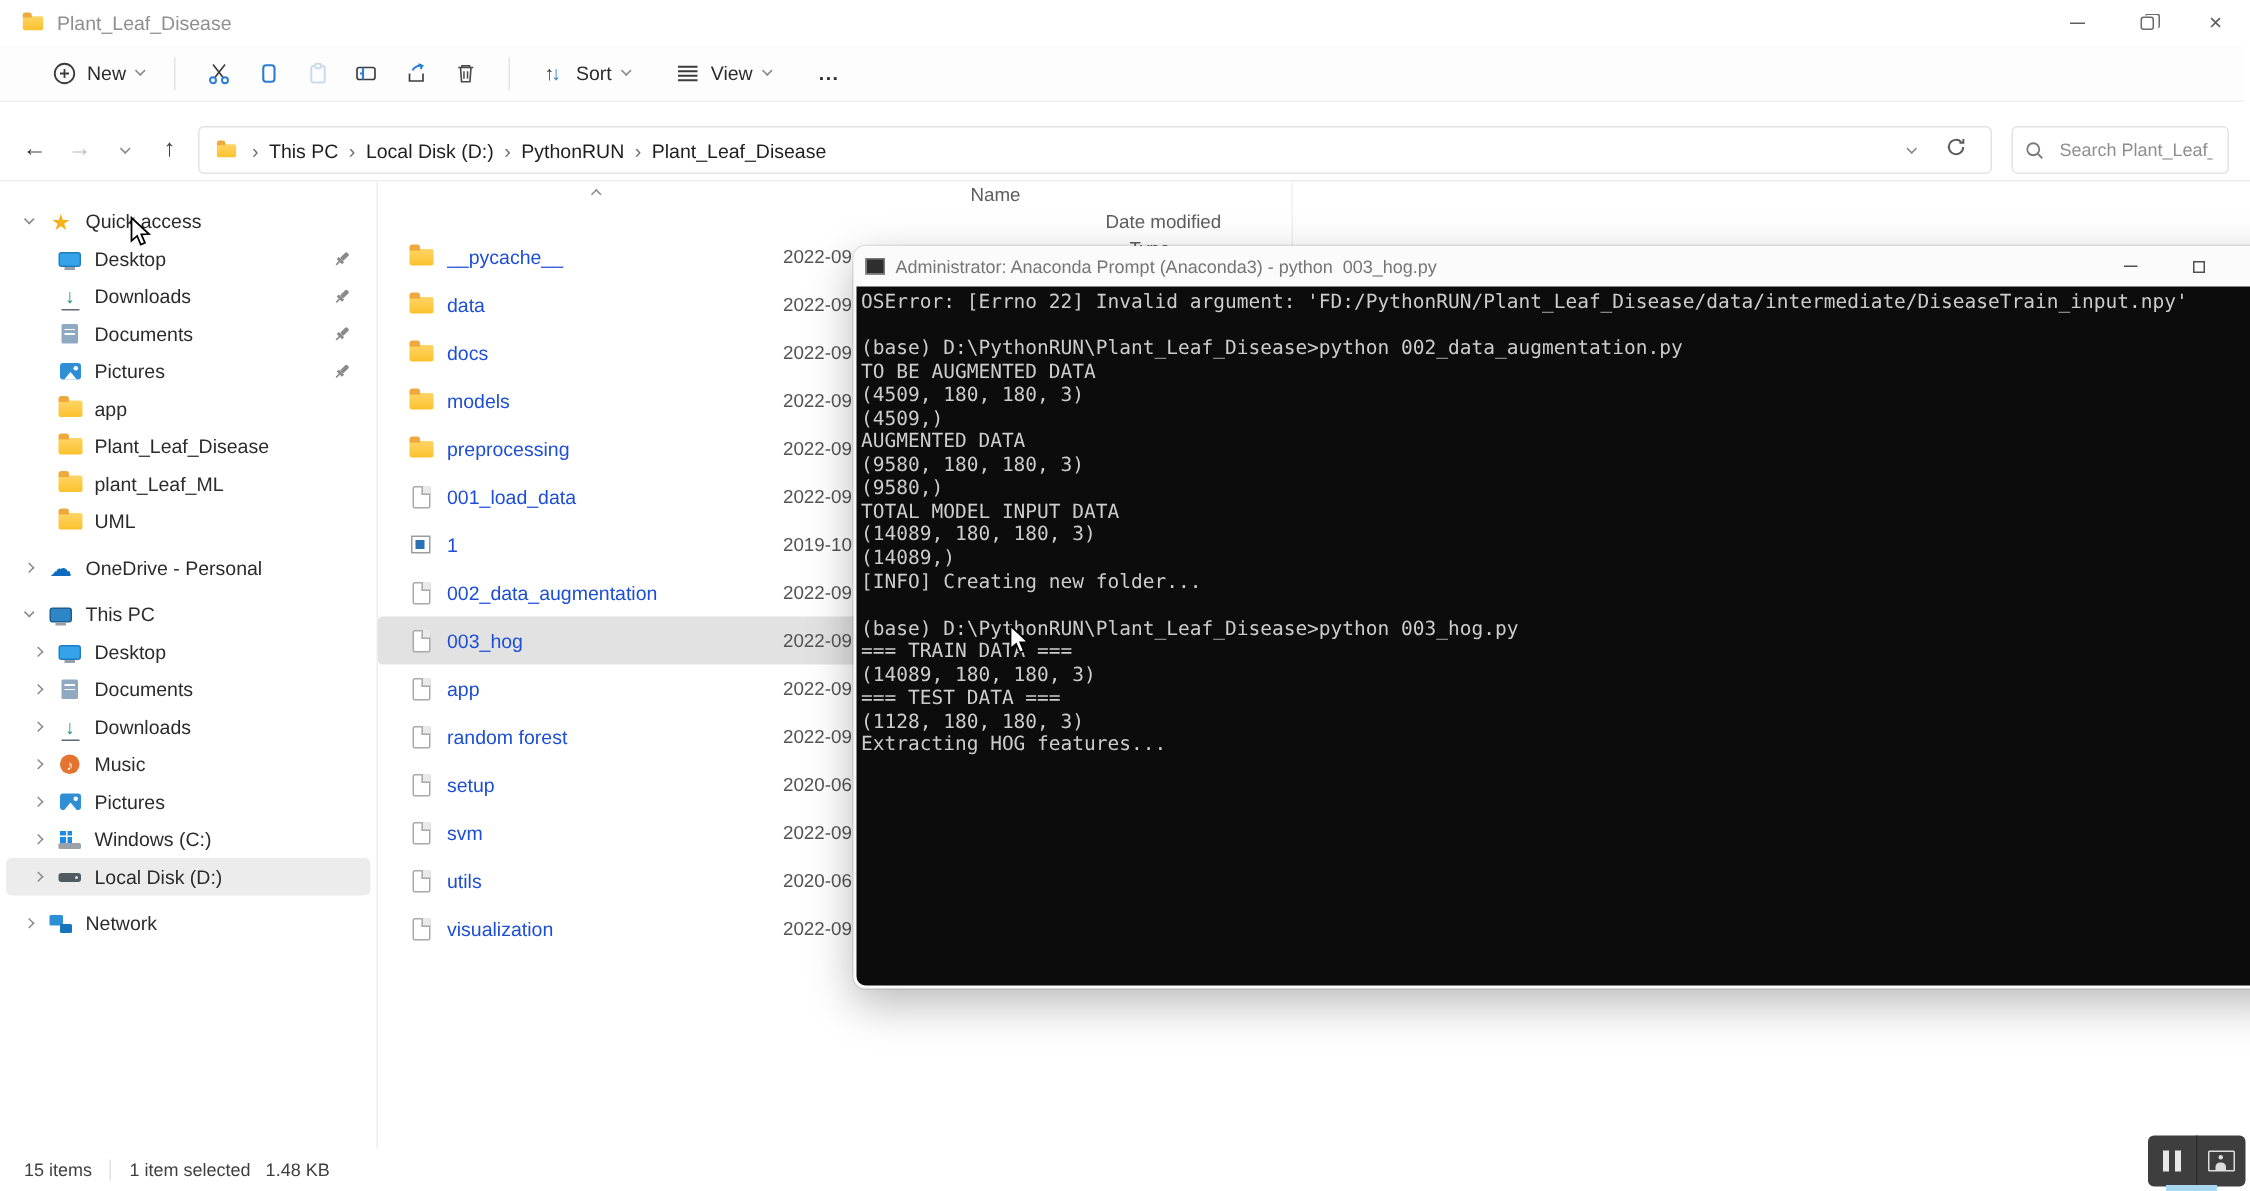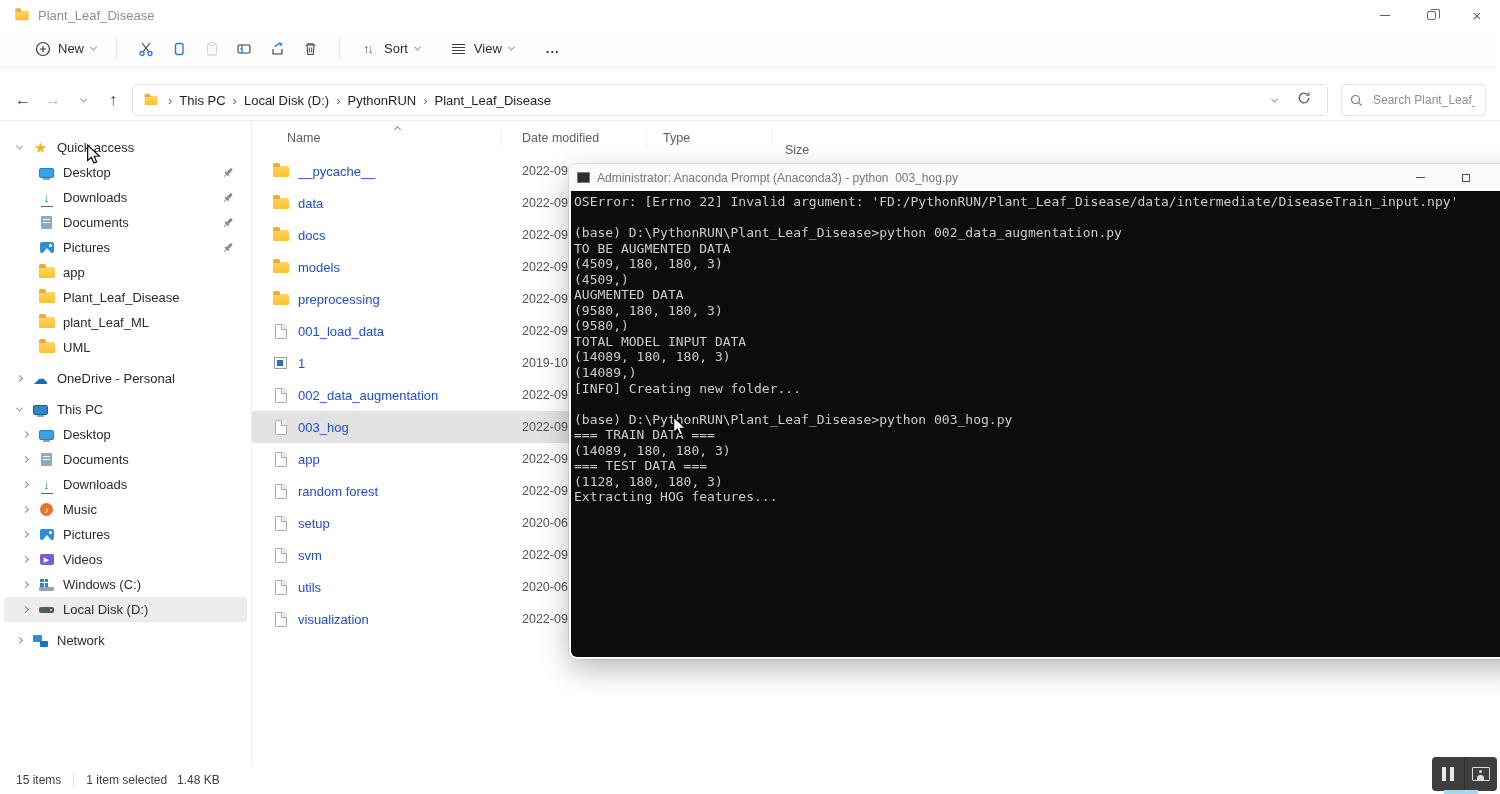--- a/index.html
+++ b/index.html
@@ -87,21 +87,21 @@
   .ico-disk::after { content:""; position:absolute; right:2px; top:2px; width:2px; height:2px; border-radius:50%; background:#d7e3ea; }
   .ico-net { position:relative; width:15px; height:12px; display:inline-block; }
   .ico-net::before { content:""; position:absolute; left:0; top:0; width:9px; height:7px; background:#2f8fd4; border-radius:1px; }
   .ico-net::after { content:""; position:absolute; right:0; bottom:0; width:8px; height:6px; background:#1574bb; border-radius:1px; }
   .pin-shape { position:relative; width:10px; height:10px; display:inline-block; transform:rotate(45deg); }
   .pin-shape::before { content:""; position:absolute; left:4px; top:0; width:2.5px; height:6px; background:#8a8a8a; border-radius:1px; }
   .pin-shape::after { content:""; position:absolute; left:2.5px; top:5.5px; width:5.5px; height:2px; background:#8a8a8a; }
   .pin-shape i { position:absolute; left:5px; top:7px; width:1px; height:4px; background:#8a8a8a; }
   
   .filelist { position:absolute; top:121px; left:252px; width:610px; bottom:28px; background:#fff; }
-  .fl-header { height:34px; display:flex; align-items:center; font-size:12.5px; color:#5e5e5e; position:relative; }
+  .fl-header { height:34px; display:flex; align-items:flex-end; font-size:12.5px; color:#5e5e5e; position:relative;flex-direction:column; }
   .fl-header .hc { padding-right:6px; }
   .hc-name { width:250px; padding-left:35px; border-right:1px solid #f1f1f1; height:18px; line-height:18px; }
   .hc-date { width:145px; padding-left:20px; border-right:1px solid #f1f1f1; height:18px; line-height:18px; }
   .hc-type { width:125px; padding-left:16px; border-right:1px solid #f1f1f1; height:18px; line-height:18px; }
   .hc-size { width:66px; padding-left:13px; height:18px; line-height:18px;margin-top:24px; }
   .sort-chev { position:absolute; left:143px; top:0px; }
   .frow { height:32px; display:flex; align-items:center; margin-right:10px; border-radius:3px; }
   .frow.sel { background:#e2e2e2; }
   .frow .fic { width:17px; margin-left:20px; display:flex; justify-content:center; flex:0 0 17px; }
   .frow .fname { margin-left:9px; width:224px; font-size:13px; color:#1d4ed8; white-space:nowrap; overflow:hidden; }
@@ -398,29 +398,20 @@
     <span class="lbl">Music</span>
   </div>
   <div class="sn l1c">
     <span class="chevbox">
         <span class="chev r sm"></span>
       </span>
     <span class="ic">
         <span class="ico-pic"></span>
       </span>
     <span class="lbl">Pictures</span>
-  </div>
-  <div class="sn l1c">
-    <span class="chevbox">
-        <span class="chev r sm"></span>
-      </span>
-    <span class="ic">
-        <span class="ico-video">▶</span>
-      </span>
-    <span class="lbl">Videos</span>
   </div>
   <div class="sn l1c">
     <span class="chevbox">
         <span class="chev r sm"></span>
       </span>
     <span class="ic">
         <span class="ico-winc">
           <span class="cross"></span>
           <span class="bar"></span>
         </span>

